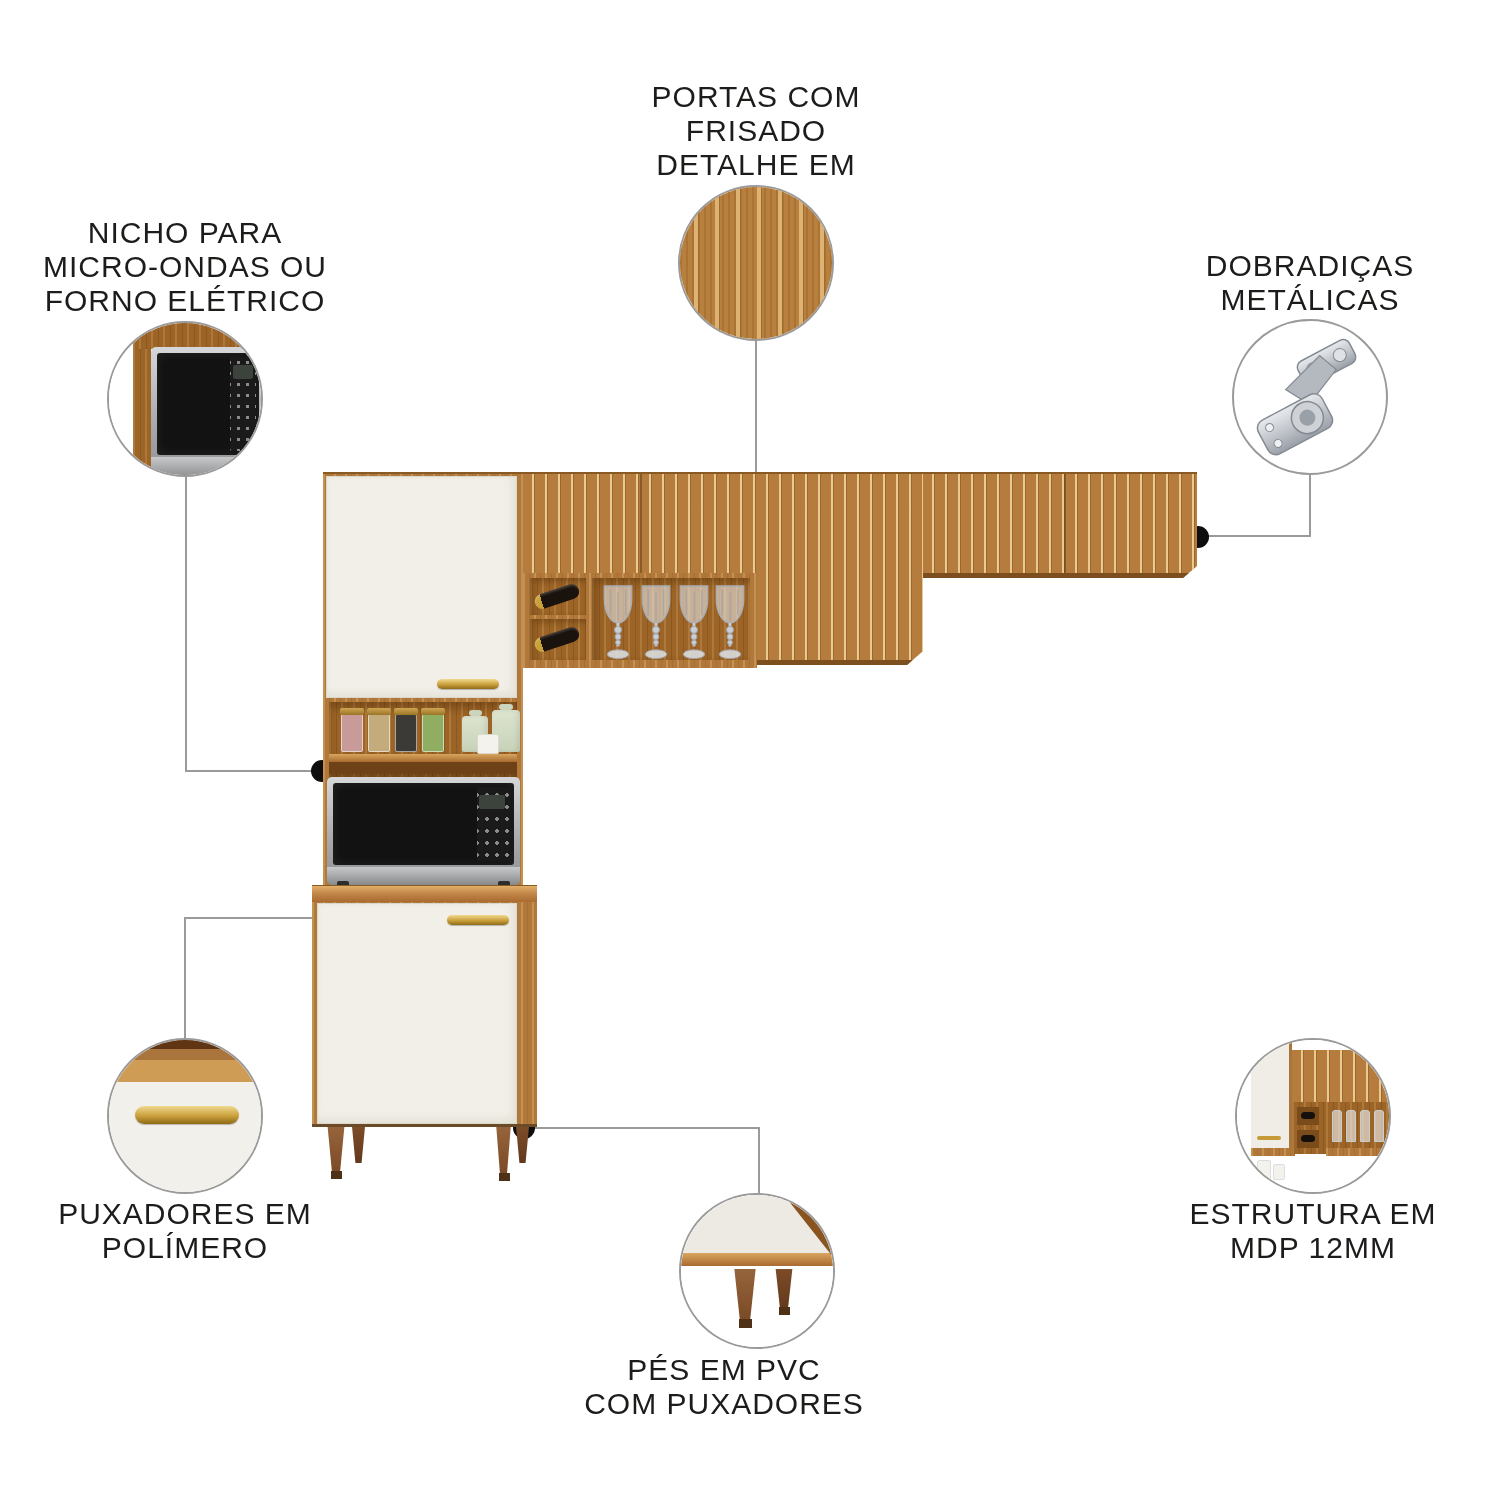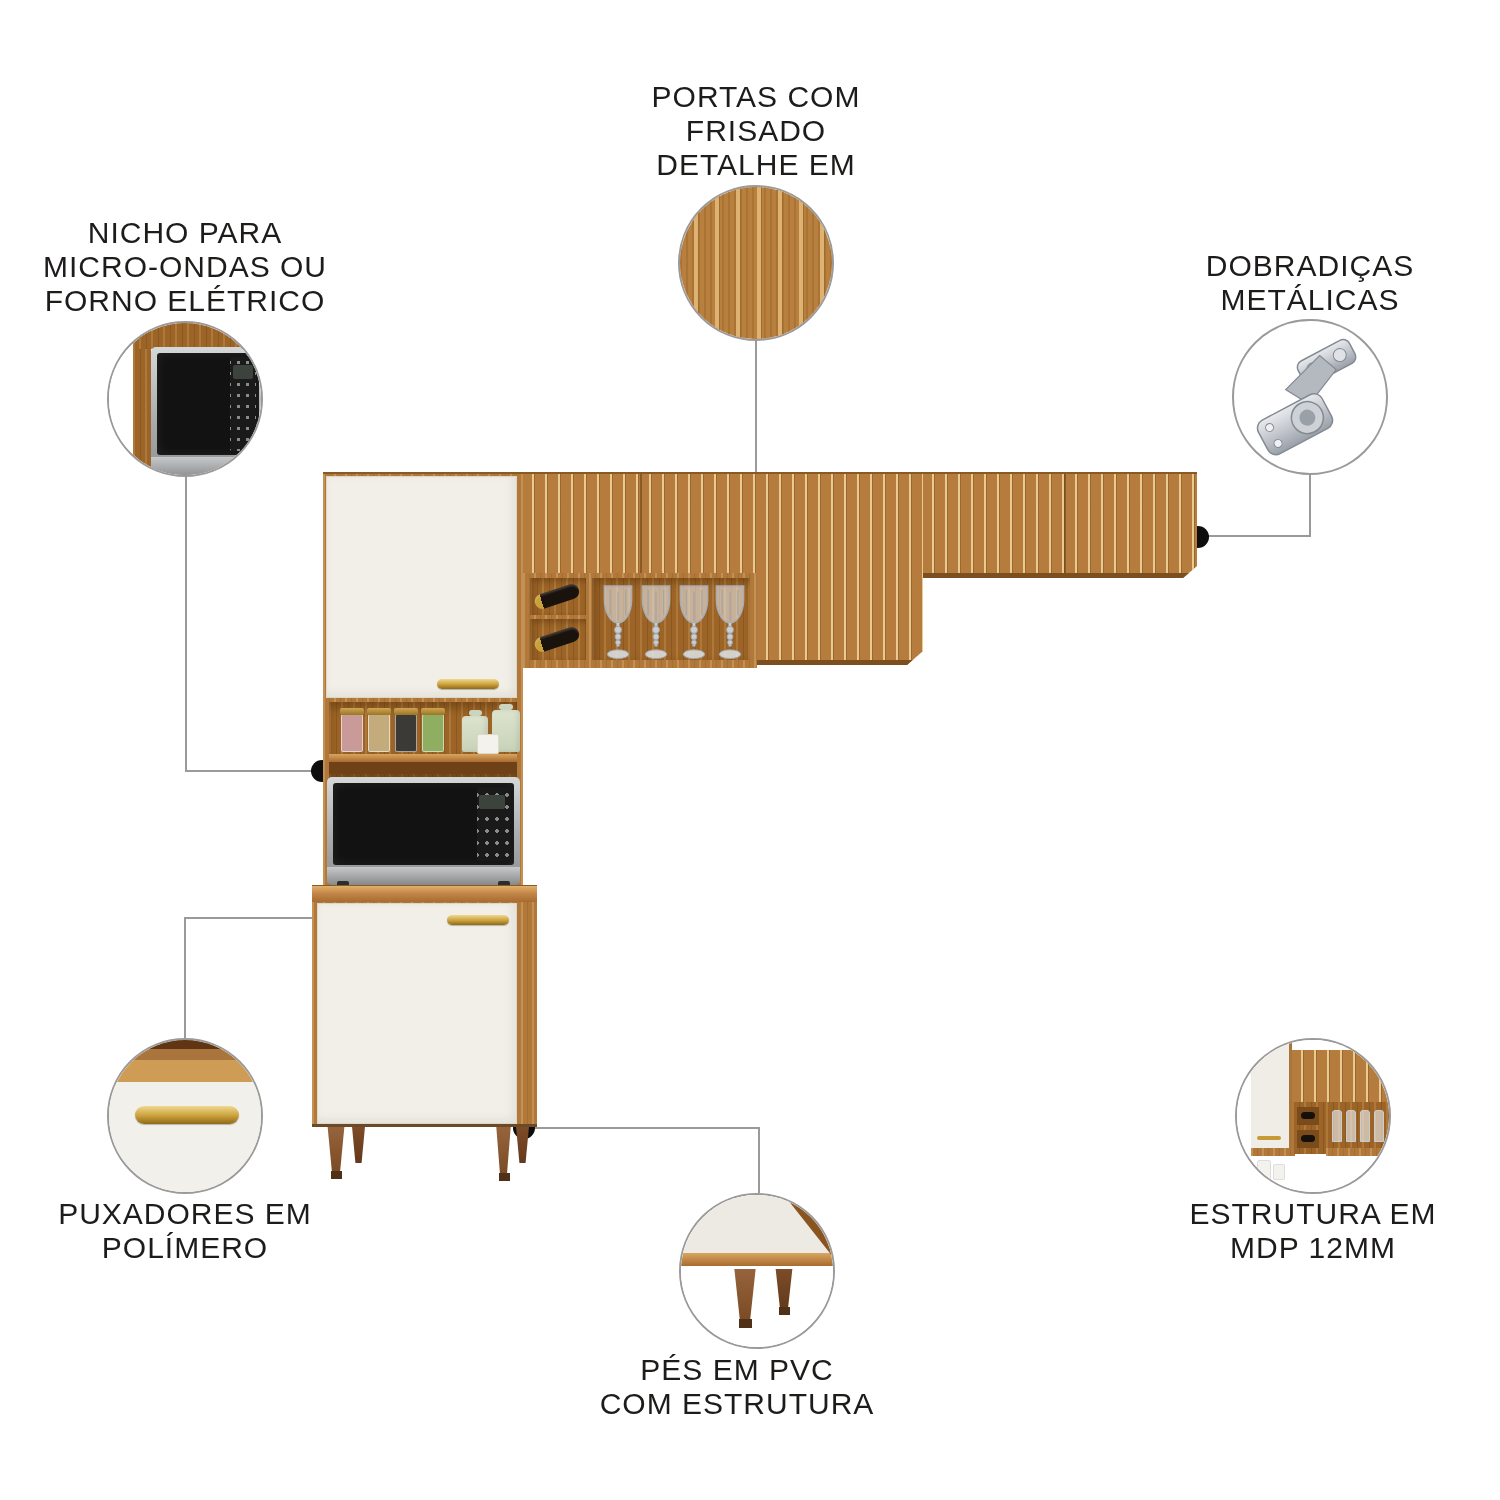--- a/index.html
+++ b/index.html
@@ -96,23 +96,23 @@
     <div>METÁLICAS</div>
   </div>
   <div class="lbl" style="left:-15px;top:1197px;">
     <div>PUXADORES EM</div>
     <div>POLÍMERO</div>
   </div>
   <div class="lbl" style="left:1113px;top:1197px;">
     <div>ESTRUTURA EM</div>
     <div>MDP 12MM</div>
   </div>
-  <div class="lbl" style="left:537px;top:1353px;">
+  <div class="lbl" style="left:524px;top:1353px;">
     <div>PÉS EM PVC</div>
-    <div>COM ESTRUTURA</div>
+    <div>COM PUXADORES</div>
   </div>
 
   <div class="circle" style="left:678px;top:185px;">
     <div style="position:absolute;inset:0;
       background-color:#b8803f;
       background-image:repeating-linear-gradient(90deg,rgba(0,0,0,0) 0 14px,#ddb272 14px 18px,#a06c2c 18px 19px,rgba(0,0,0,0) 19px 21px),
                        repeating-linear-gradient(90deg,rgba(150,95,35,.4) 0 2px,rgba(0,0,0,0) 2px 6px);"></div>
   </div>
 
   <div class="circle" style="left:107px;top:321px;">

